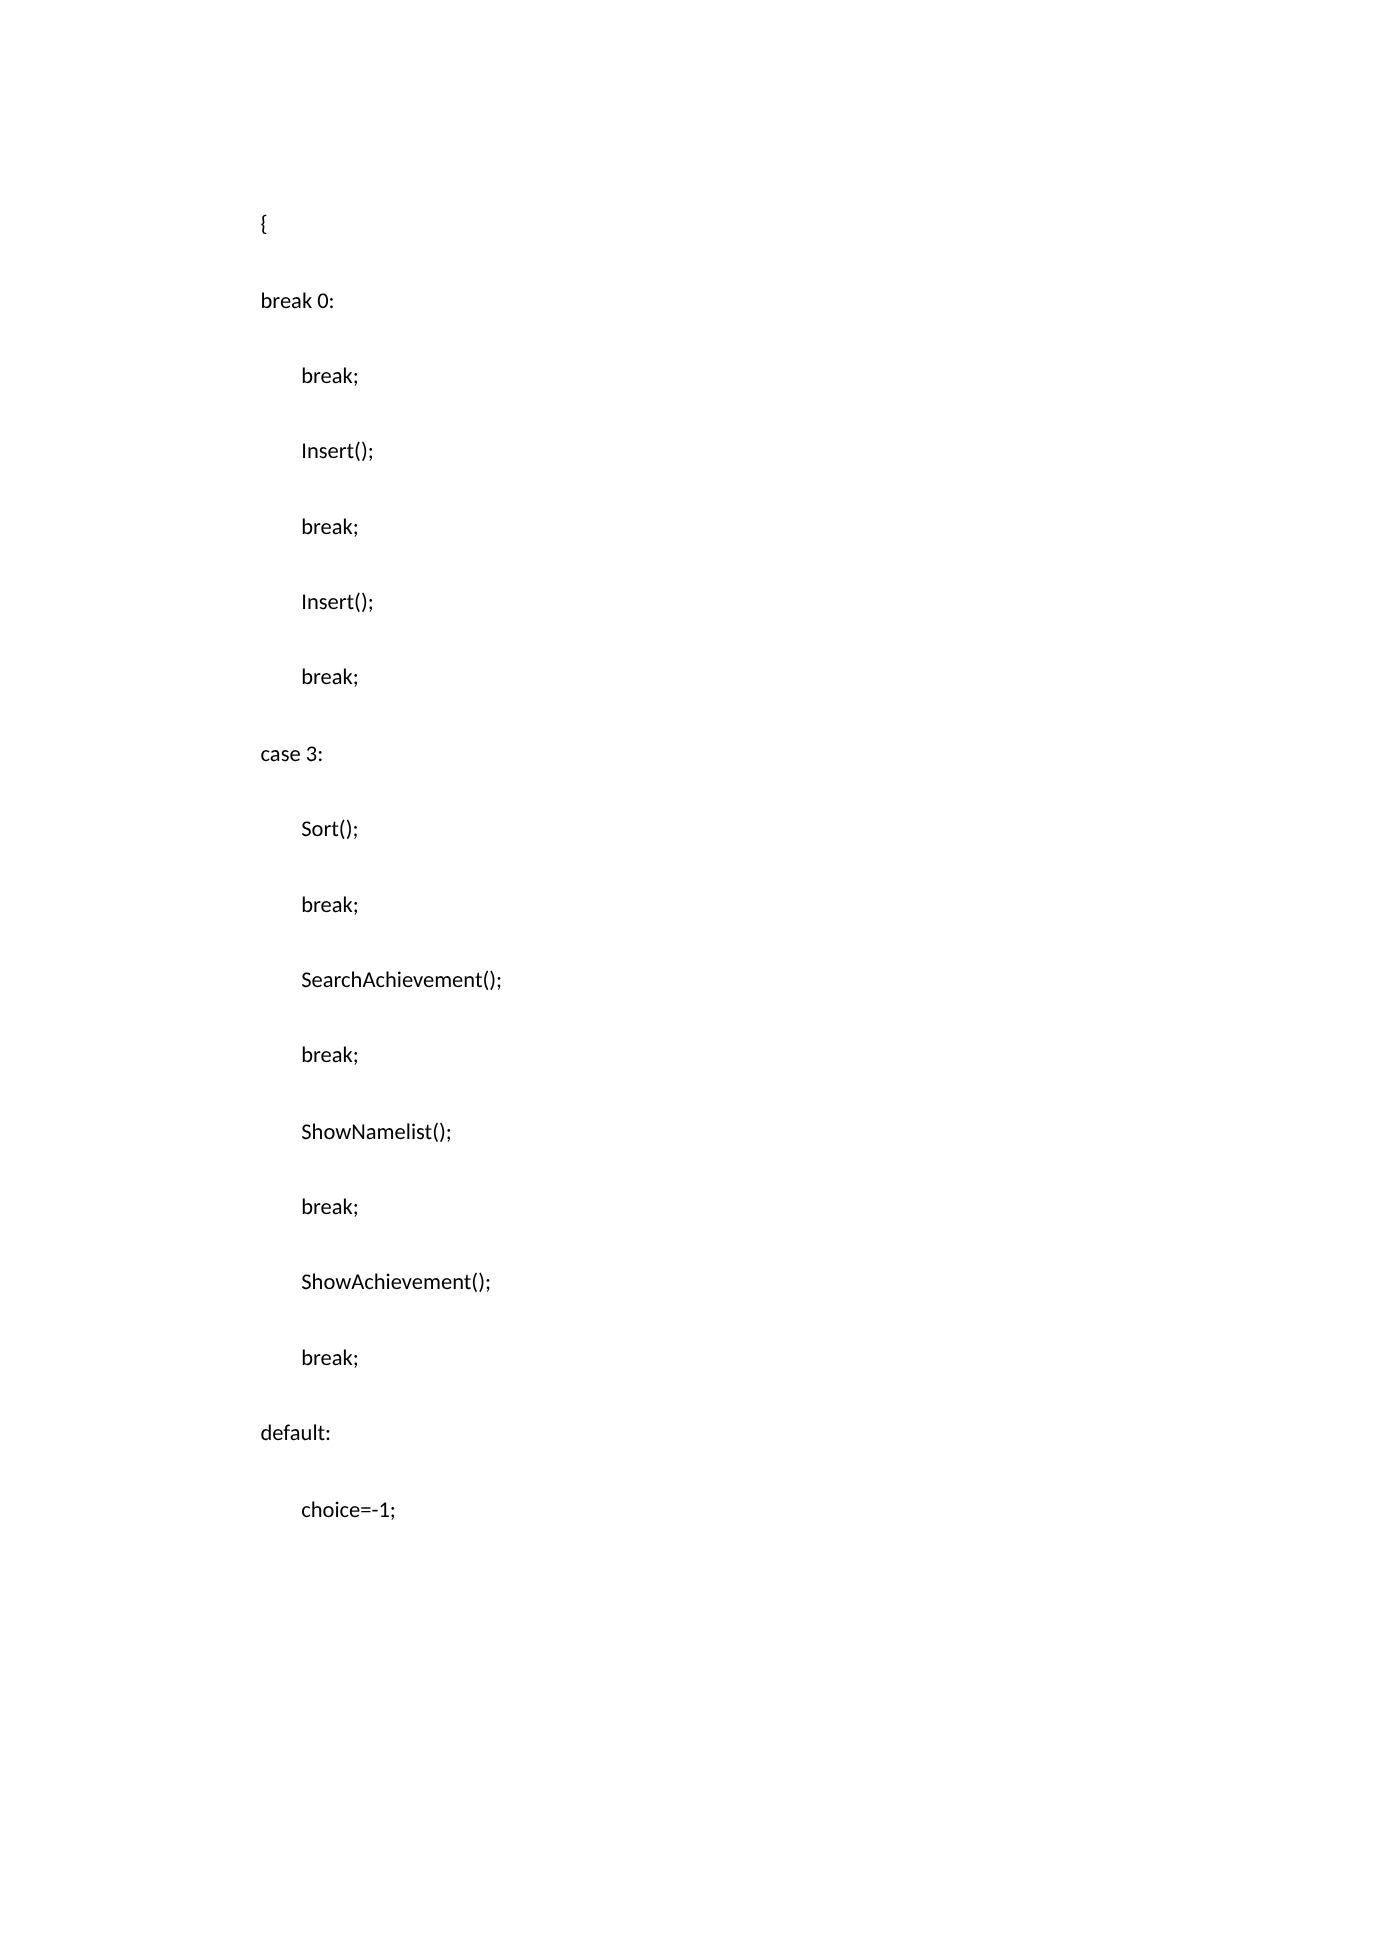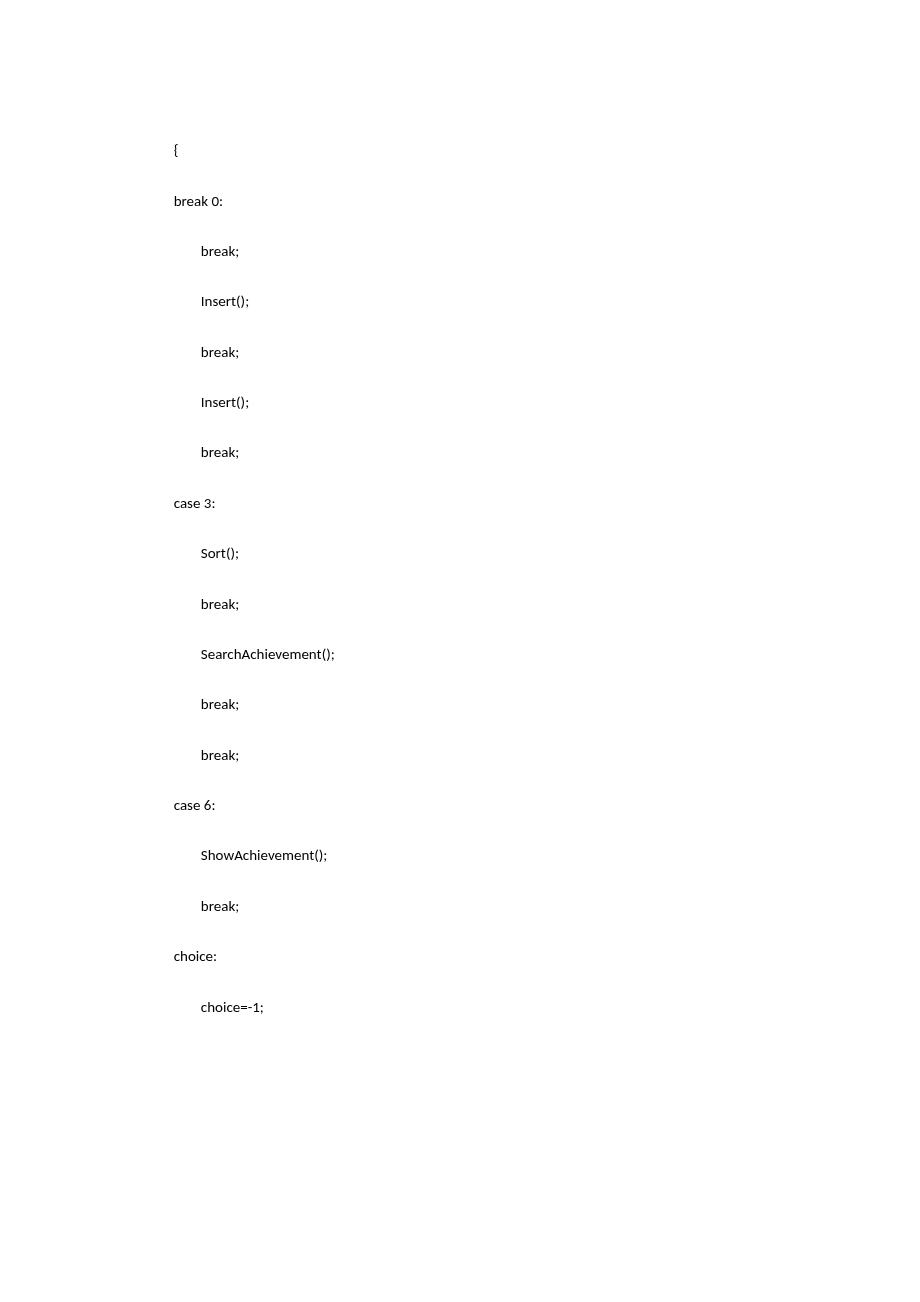--- a/index.html
+++ b/index.html
@@ -29,25 +29,25 @@
 <span class="line">                    break;</span>
 <span class="line">                    Insert();</span>
 <span class="line">                    break;</span>
 <span class="line">                    Insert();</span>
 <span class="line">                    break;</span>
 <span class="line">            case 3:</span>
 <span class="line">                    Sort();</span>
 <span class="line">                    break;</span>
 <span class="line">                    SearchAchievement();</span>
 <span class="line">                    break;</span>
+<span class="line">                    ShowNamelist();</span>
 <span class="line">                    break;</span>
-<span class="line">            case 6:</span>
 <span class="line">                    ShowAchievement();</span>
 <span class="line">                    break;</span>
-<span class="line">            choice:</span>
+<span class="line">            default:</span>
 <span class="line">                    choice=-1;</span>
 
 
 
 
 
 
 
 
 <span class="line"></span>

